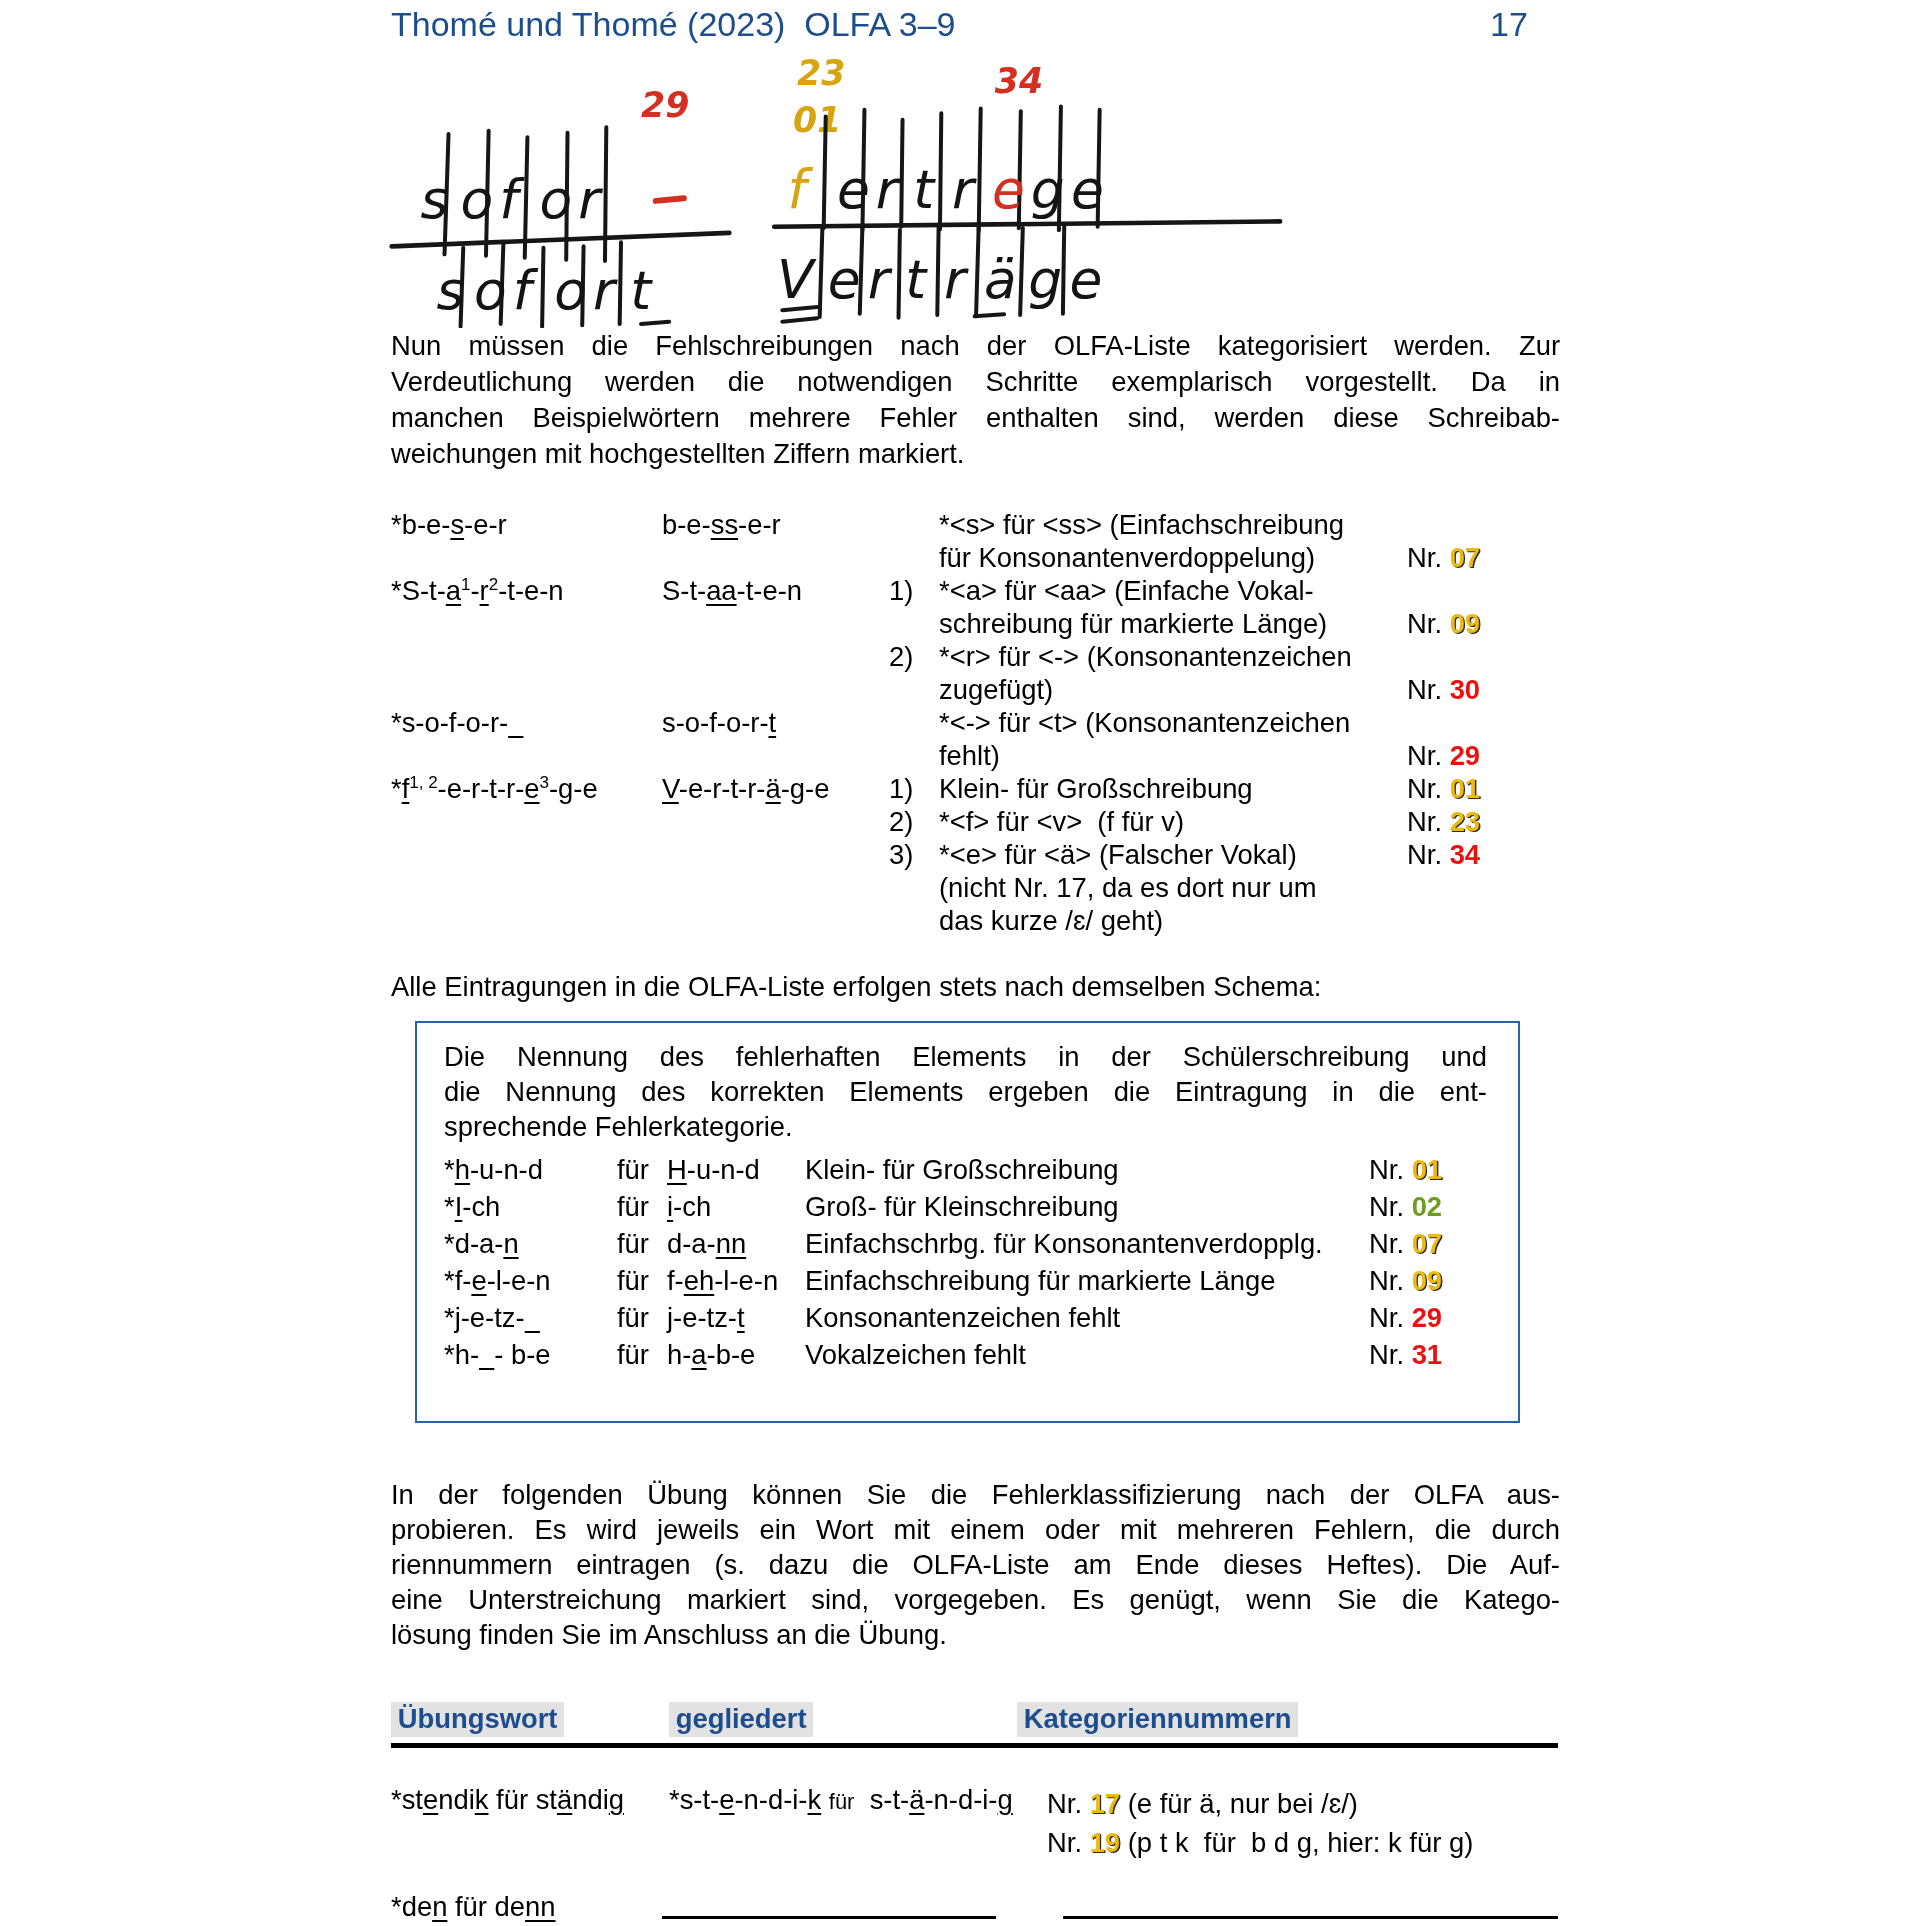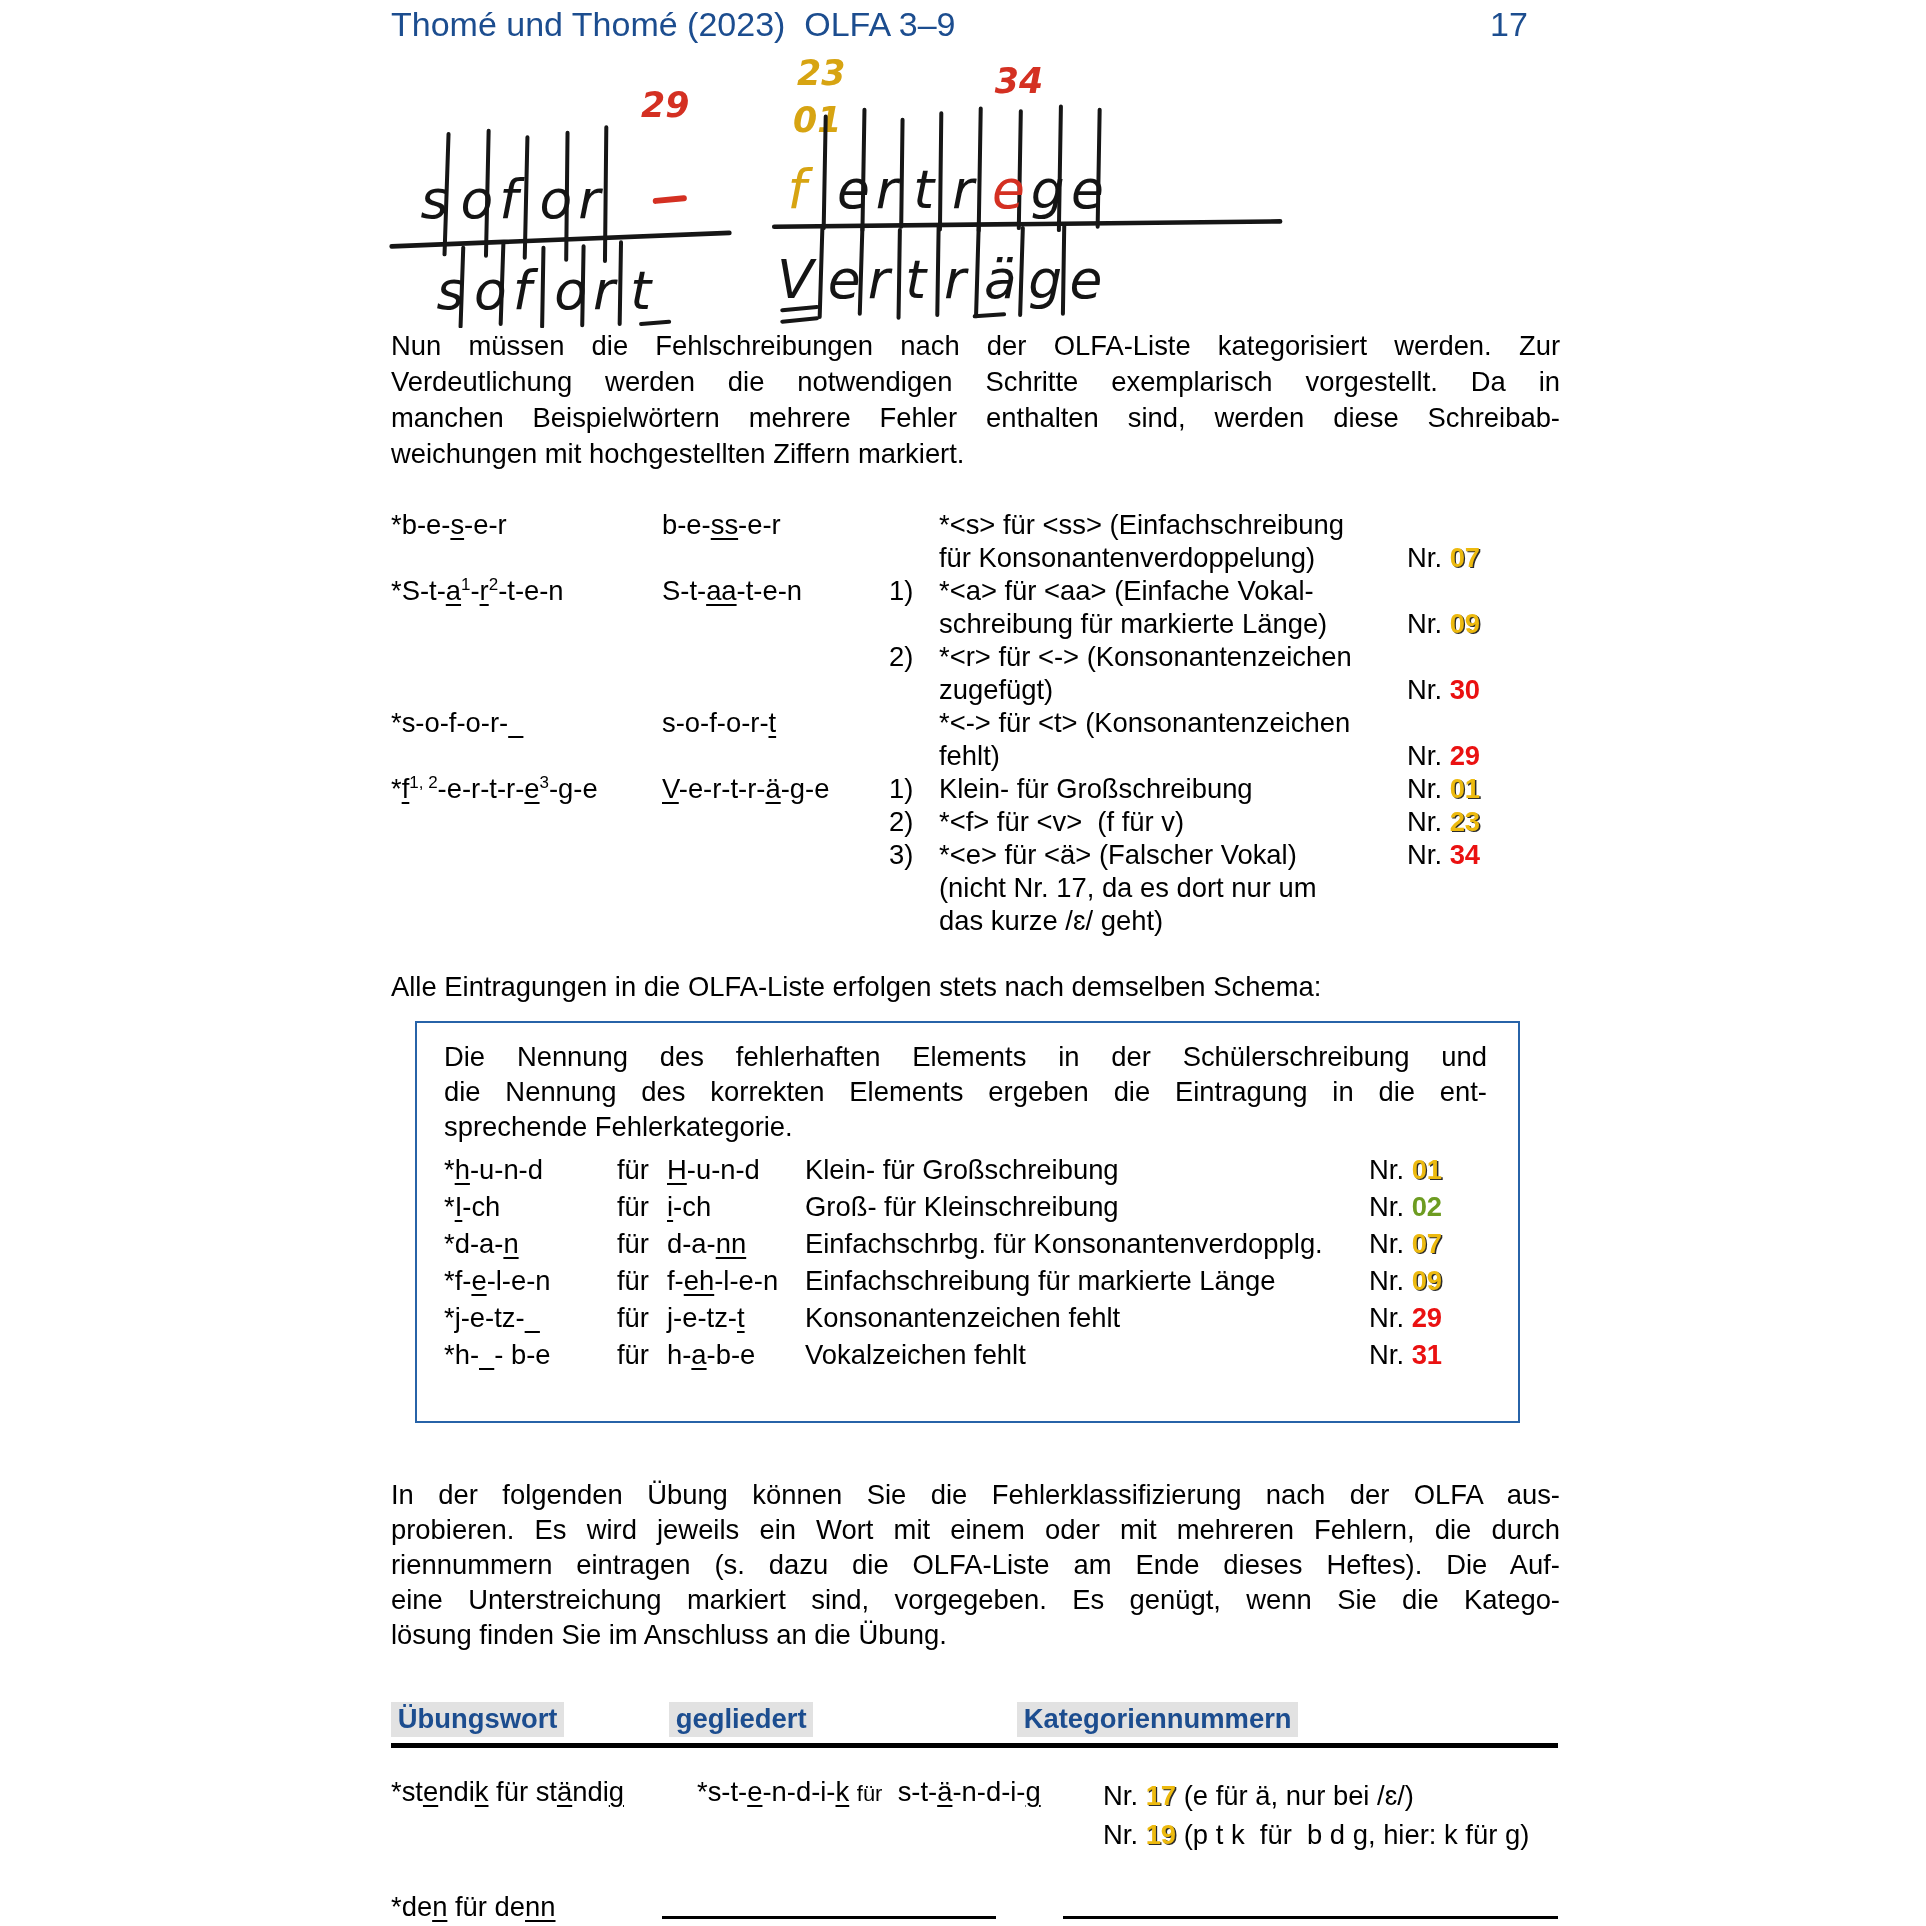--- a/index.html
+++ b/index.html
@@ -19,21 +19,21 @@
               box-sizing:border-box;padding:16px 27px;font-size:27.4px;}
   .boxpara{line-height:35px;width:1043px;}
   .bsp{margin-top:9.4px;line-height:33px;color:#1c4d8f;font-weight:bold;}
   .brow{display:grid;grid-template-columns:173px 50px 138px 564px 114px;line-height:37px;white-space:nowrap;}
   .bexamples{margin-top:6.7px;}
   
   .ptable{left:391px;top:1702px;width:1167px;font-size:27.4px;}
   .pt-headers{position:relative;height:37px;}
   .pt-h{position:absolute;top:0;background:#e2e2e2;color:#1c4d8f;font-weight:bold;padding:1.3px 6.7px;text-align:center;}
   .pt-rule{height:4.7px;background:#000;margin-top:4px;width:1167px;}
-  .pt-row1{display:grid;grid-template-columns:278px 378px 512px;margin-top:28px;white-space:nowrap;gap:28px;}
+  .pt-row1{display:grid;grid-template-columns:278px 378px 512px;margin-top:36px;white-space:nowrap;}
   .pt-cats{line-height:39px;}
   .pt-row2{position:absolute;left:0;top:189px;display:grid;grid-template-columns:271px 391px 505px;white-space:nowrap;}
   .blank{border-bottom:3.3px solid #000;height:25.4px;}
   .blank.b1{width:334px;}
   .blank.b2{width:495px;margin-left:10px;}
   
   u{text-decoration:underline;text-decoration-thickness:2px;text-underline-offset:4px;}
   sup{font-size:62%;line-height:0;}
   .sm{font-size:80%;}
   .num{font-weight:bold;}

